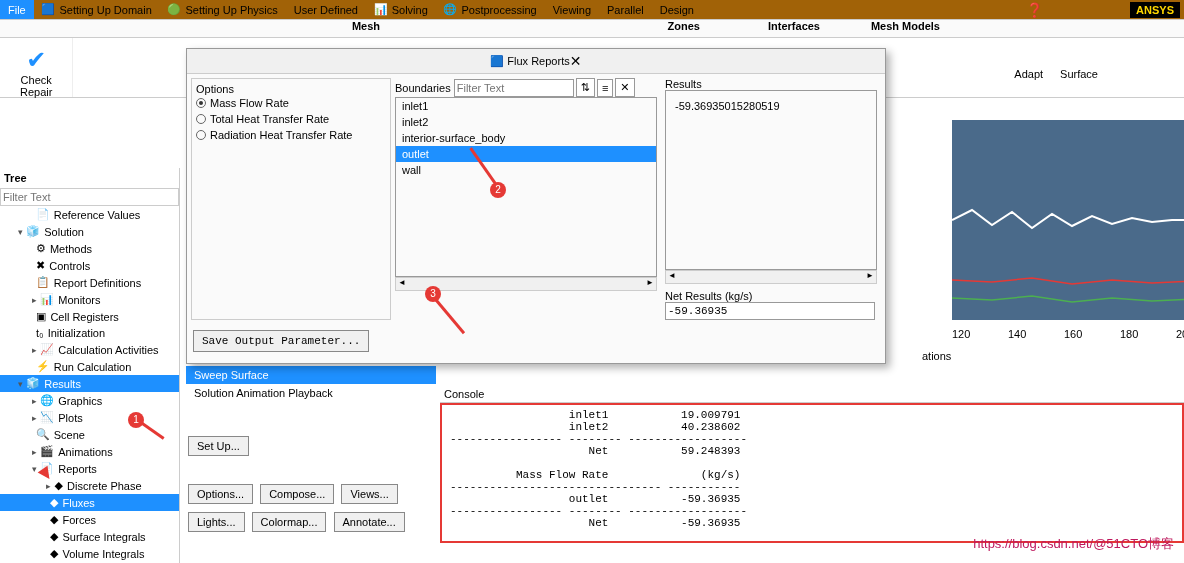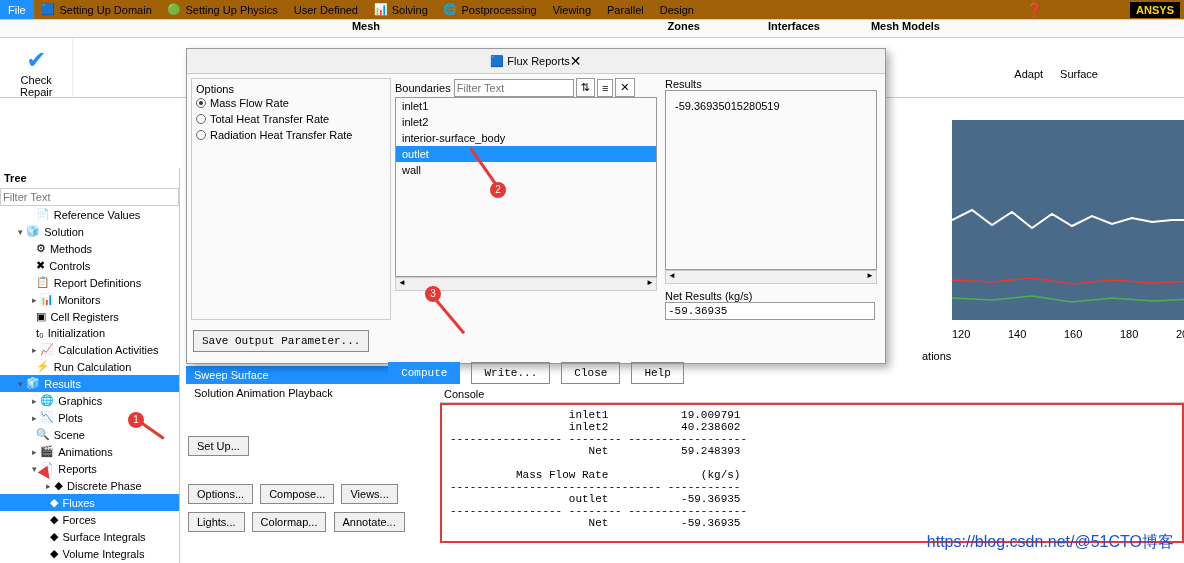--- a/index.html
+++ b/index.html
@@ -50,21 +50,21 @@
 .dlg-btn { border: 1px solid #888; padding: 4px 12px; margin: 0 4px; cursor: pointer; font-family: 'Courier New', monospace; }
 .dlg-btn.primary { background: #1e90ff; color: #fff; border-color: #1e90ff; }
 .chart-area { position: absolute; right: 4px; top: 120px; width: 228px; height: 240px; }
 .red-arrow { position: absolute; width: 0; height: 0; border-left: 6px solid transparent; border-right: 6px solid transparent; border-top: 12px solid #e53935; }
 .red-badge { position: absolute; width: 16px; height: 16px; background: #e53935; color: #fff; border-radius: 50%; text-align: center; line-height: 16px; font-size: 10px; z-index: 20; }
 .arrow-line { position: absolute; background: #e53935; transform-origin: 0 0; z-index: 15; }
 .xbtn { cursor: pointer; font-size: 14px; }
 .scrollbar-fake { height: 14px; background: #f0f0f0; border: 1px solid #ccc; position: relative; }
 .scrollbar-fake::before { content: '◄'; position: absolute; left: 2px; font-size: 8px; }
 .scrollbar-fake::after { content: '►'; position: absolute; right: 2px; font-size: 8px; }
-.watermark { position: absolute; right: 10px; bottom: 10px; color: #1d4ed8; font-size: 16px; }
+.watermark { position: absolute; right: 10px; bottom: 10px; color: #be185d; font-size: 13px; }
 .hbar-right-items { position: absolute; right: 86px; top: 68px; display: flex; gap: 17px; }
 </style>
 </head>
 <body>
 
 <div class="topbar">
   <div class="tab active">File</div>
   <div class="tab">
       <span>🟦</span>
       <span>Setting Up Domain</span>
@@ -271,26 +271,20 @@
         <div>-59.36935015280519</div>
       </div>
       <div class="scrollbar-fake"></div>
       <div class="net-row">
         <div>Net Results (kg/s)</div>
         <input class="net-input" value="-59.36935" style="">
       </div>
     </div>
   </div>
   <button class="dlg-save">Save Output Parameter...</button>
-  <div class="dlg-footer">
-    <span class="dlg-btn primary">Compute</span>
-    <span class="dlg-btn">Write...</span>
-    <span class="dlg-btn">Close</span>
-    <span class="dlg-btn">Help</span>
-  </div>
 </div>
 
 <div class="midcol">
   <div class="midlist-item sel">Sweep Surface</div>
   <div class="midlist-item">Solution Animation Playback</div>
   <div style="height:30px"></div>
   <span class="midbtn">Set Up...</span>
   <div style="height:20px"></div>
   <div>
     <span class="midbtn">Options...</span>

